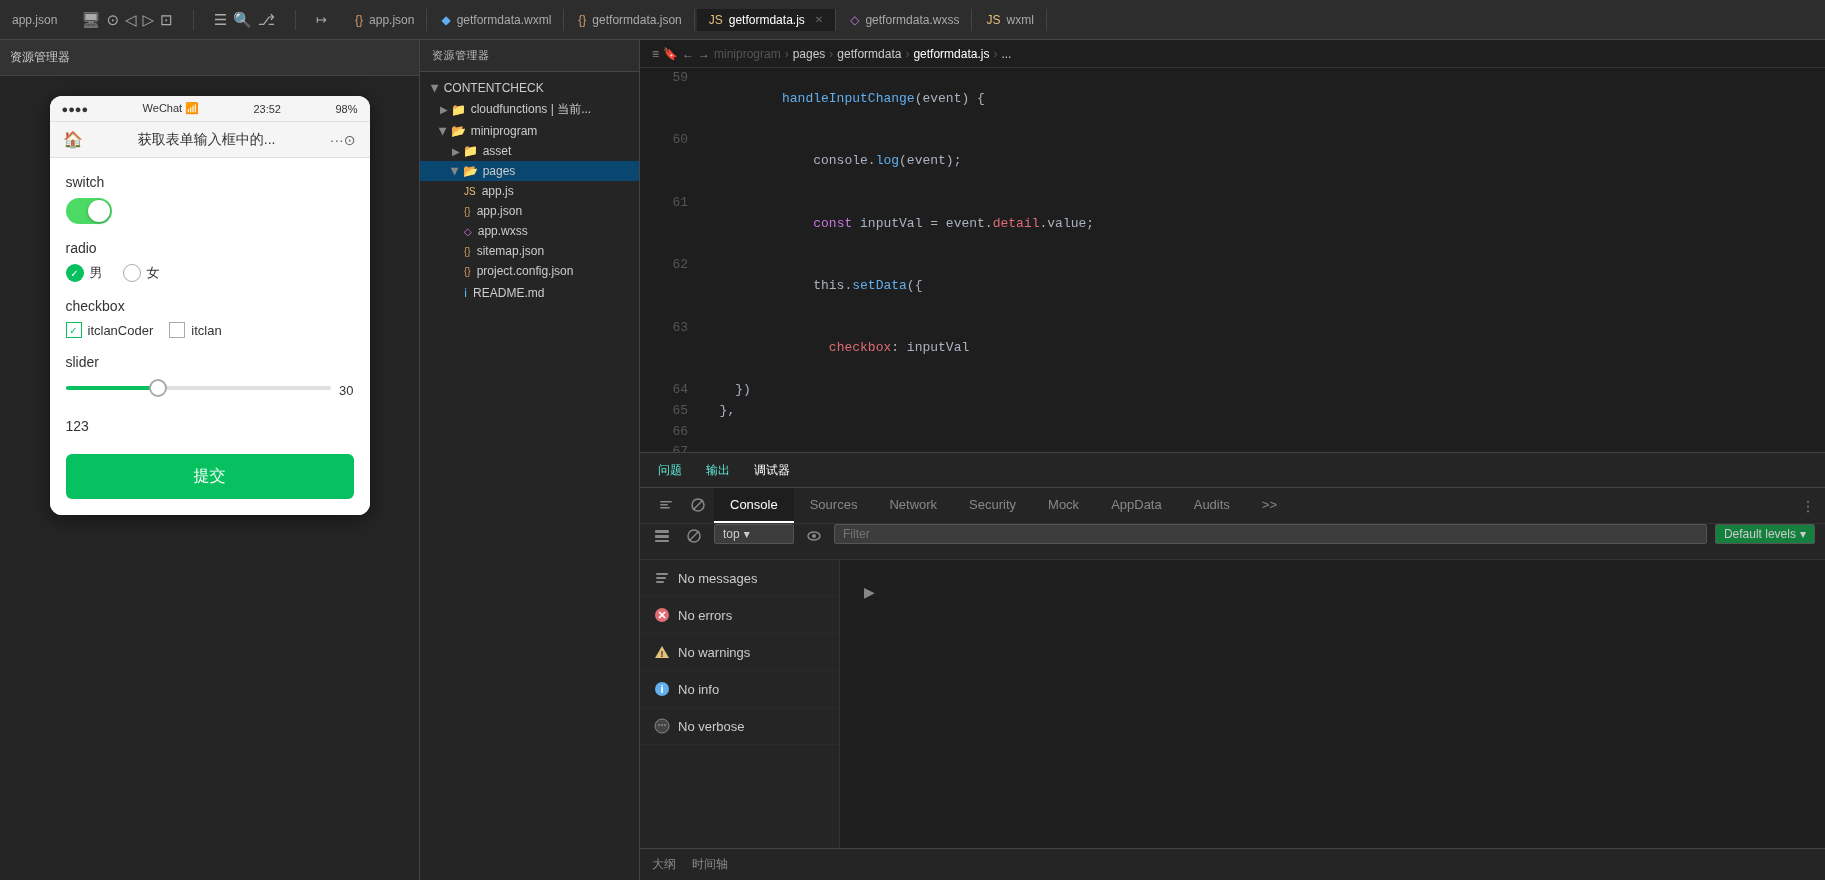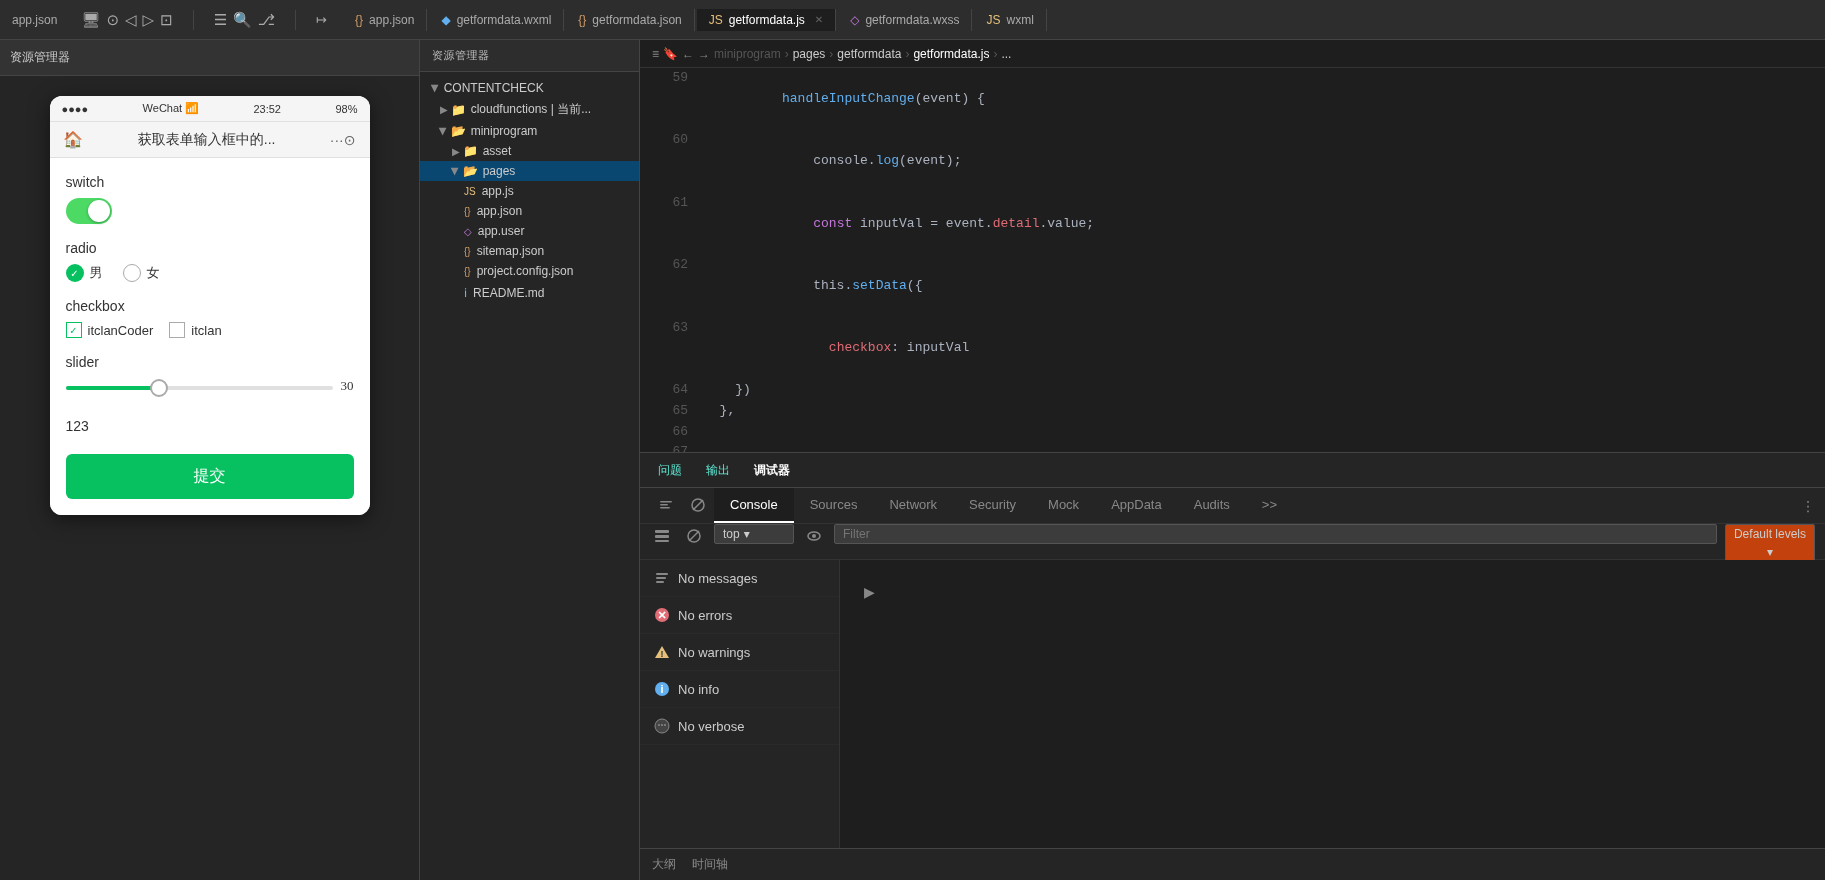--- a/index.html
+++ b/index.html
@@ -365,21 +365,20 @@
       flex-shrink: 0;
     }
     .debug-tab-label {
       font-size: 12px;
       color: #5eead4;
       padding: 4px 10px;
       cursor: pointer;
     }
     .debug-tab-label.active {
       color: #ccc;
-      font-weight: bold;
     }
 
     
     .console-area {
       display: flex;
       height: 360px;
       flex-shrink: 0;
       background: #1e1e1e;
     }
     .console-sidebar {
@@ -470,31 +469,30 @@
     .filter-input {
       flex: 1;
       background: #3c3c3c;
       border: 1px solid #555;
       color: #ccc;
       padding: 2px 8px;
       font-size: 12px;
       border-radius: 2px;
     }
     .default-levels-btn {
-      background: #c2410c;
+      background: #15803d;
       border: 1px solid #555;
       color: #ccc;
       padding: 2px 8px;
       font-size: 12px;
       display: flex;
       align-items: center;
       gap: 4px;
       cursor: pointer;
       border-radius: 2px;
-      flex-direction: column;
     }
     .console-content {
       flex: 1;
       background: #1e1e1e;
       overflow-y: auto;
       display: flex;
       align-items: flex-start;
       padding: 20px;
     }
     .expand-arrow {
@@ -633,21 +631,21 @@
               <span>itclanCoder</span>
             </div>
             <div class="checkbox-item">
               <div class="checkbox-unchecked"></div>
               <span>itclan</span>
             </div>
           </div>
 
           <div class="form-section-label">slider</div>
           <div class="slider-container">
-            <div style="display:flex;align-items:flex-start;gap:8px;font-family:Liberation Serif, serif;">
+            <div style="display:flex;align-items:flex-end;gap:8px;">
               <div style="flex:1;position:relative;">
                 <div class="slider-track">
                   <div class="slider-fill"></div>
                   <div class="slider-thumb"></div>
                 </div>
               </div>
               <span class="slider-value">30</span>
             </div>
           </div>
 
@@ -697,21 +695,21 @@
         <span>app.js</span>
       </div>
 
       <div class="tree-item tree-indent-3">
         <span style="color:#d19a66;font-size:10px;margin-right:2px;">{}</span>
         <span>app.json</span>
       </div>
 
       <div class="tree-item tree-indent-3">
         <span style="color:#c678dd;font-size:10px;margin-right:2px;">◇</span>
-        <span>app.user</span>
+        <span>app.wxss</span>
       </div>
 
       <div class="tree-item tree-indent-3">
         <span style="color:#d19a66;font-size:10px;margin-right:2px;">{}</span>
         <span>sitemap.json</span>
       </div>
 
       <div class="tree-item tree-indent-3">
         <span style="color:#d19a66;font-size:10px;margin-right:2px;">{}</span>
         <span>project.config.json</span>

